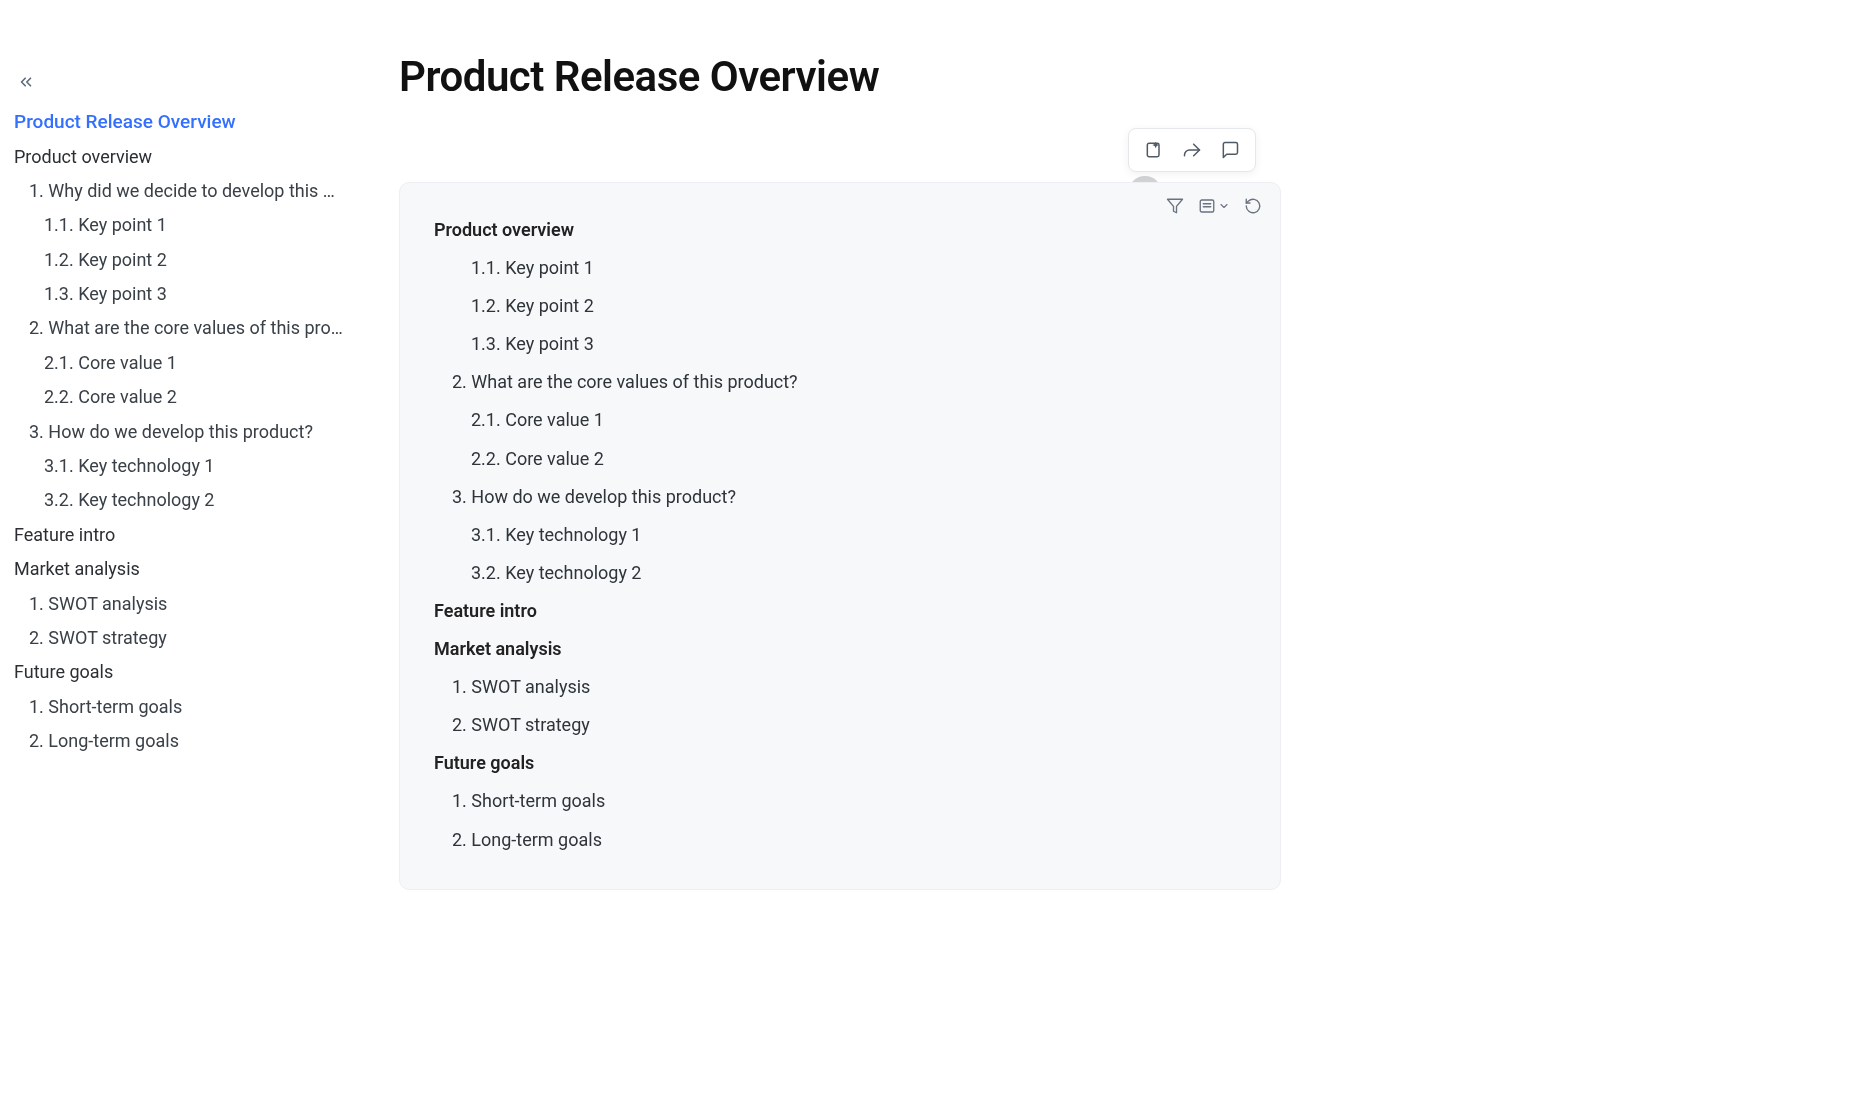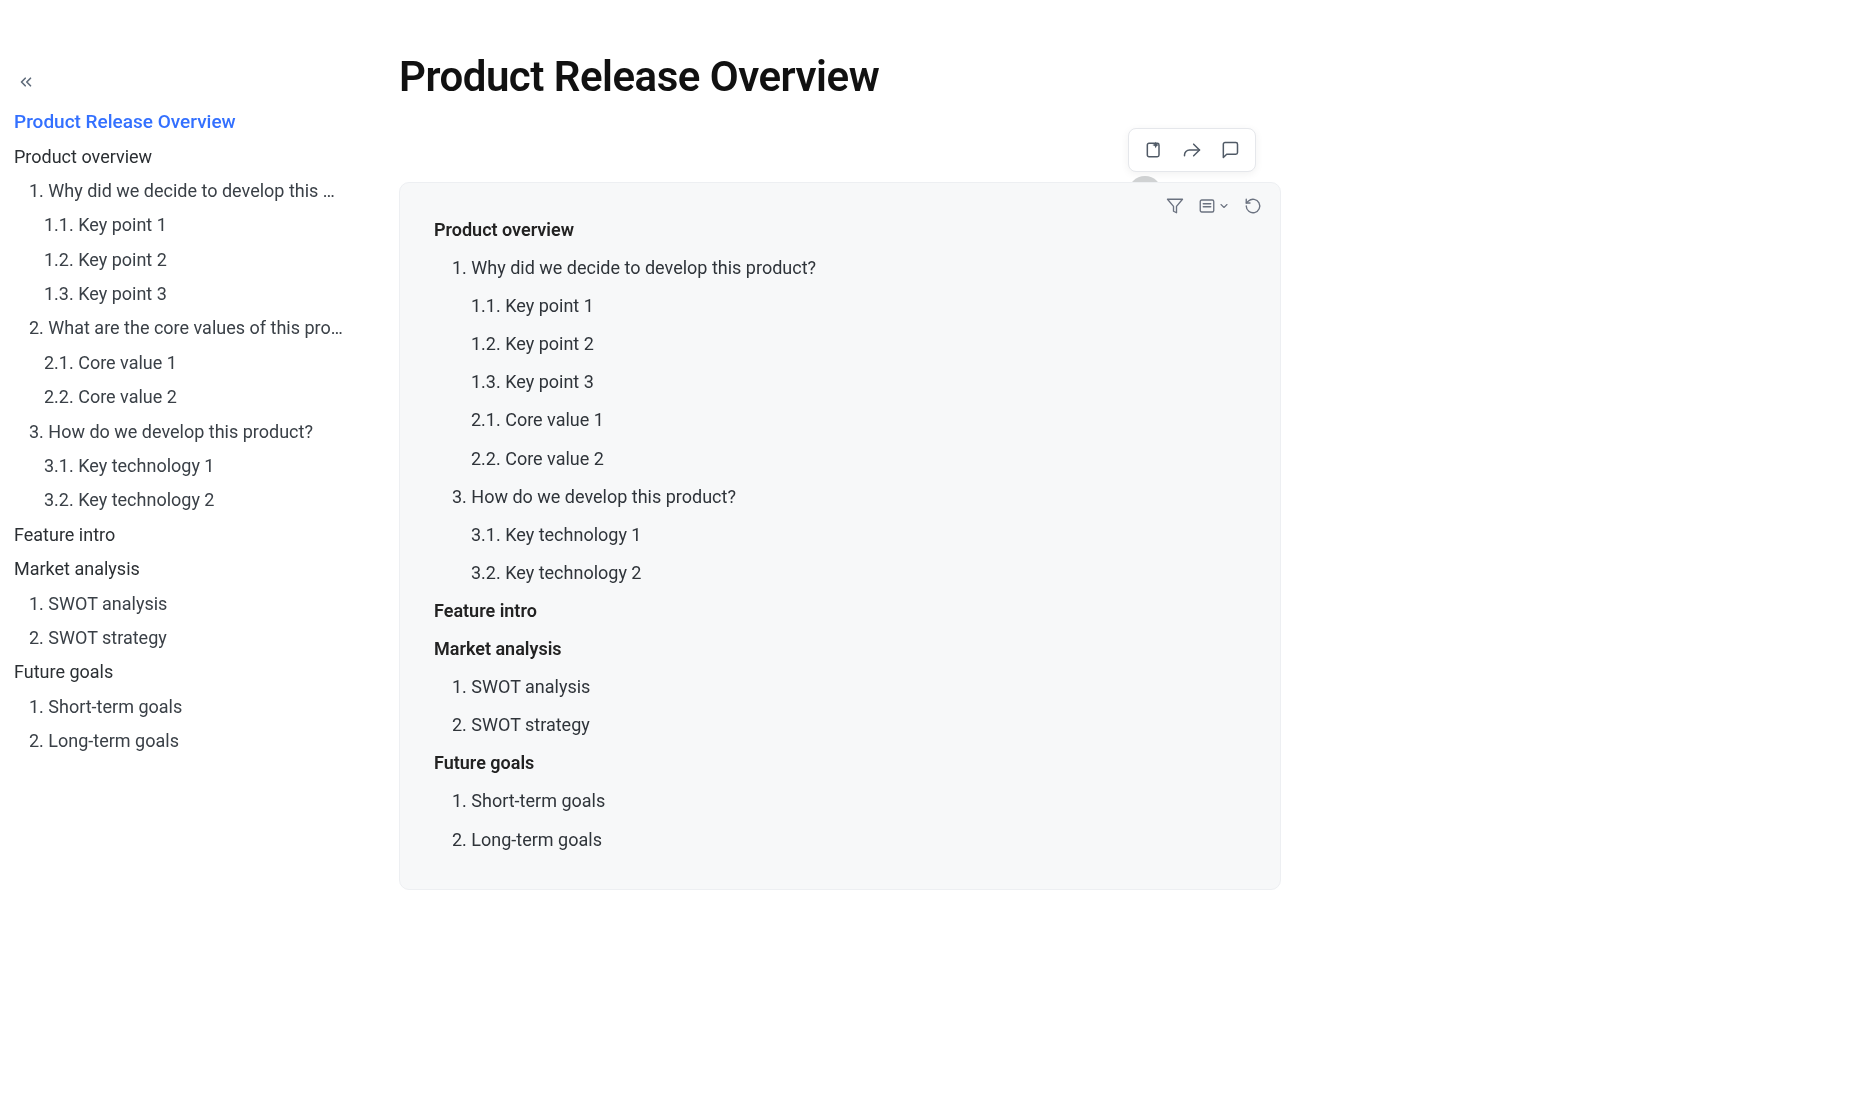--- a/index.html
+++ b/index.html
@@ -267,24 +267,24 @@
         <div class="toc-tool">
           <svg width="18" height="18" viewBox="0 0 24 24" fill="none" stroke="currentColor" stroke-width="1.8" stroke-linecap="round" stroke-linejoin="round">
               <path d="M3 12a9 9 0 1 0 3-6.7L3 8"></path>
               <polyline points="3 3 3 8 8 8"></polyline>
             </svg>
         </div>
       </div>
 
       <div>
         <div class="toc-row h0">Product overview</div>
-        <div class="toc-row h1">1. Why did we decide to develop this product?</div>
         <div class="toc-row h2">1.1. Key point 1</div>
         <div class="toc-row h2">1.2. Key point 2</div>
         <div class="toc-row h2">1.3. Key point 3</div>
+        <div class="toc-row h1">2. What are the core values of this product?</div>
         <div class="toc-row h2">2.1. Core value 1</div>
         <div class="toc-row h2">2.2. Core value 2</div>
         <div class="toc-row h1">3. How do we develop this product?</div>
         <div class="toc-row h2">3.1. Key technology 1</div>
         <div class="toc-row h2">3.2. Key technology 2</div>
         <div class="toc-row h0">Feature intro</div>
         <div class="toc-row h0">Market analysis</div>
         <div class="toc-row h1">1. SWOT analysis</div>
         <div class="toc-row h1">2. SWOT strategy</div>
         <div class="toc-row h0">Future goals</div>

